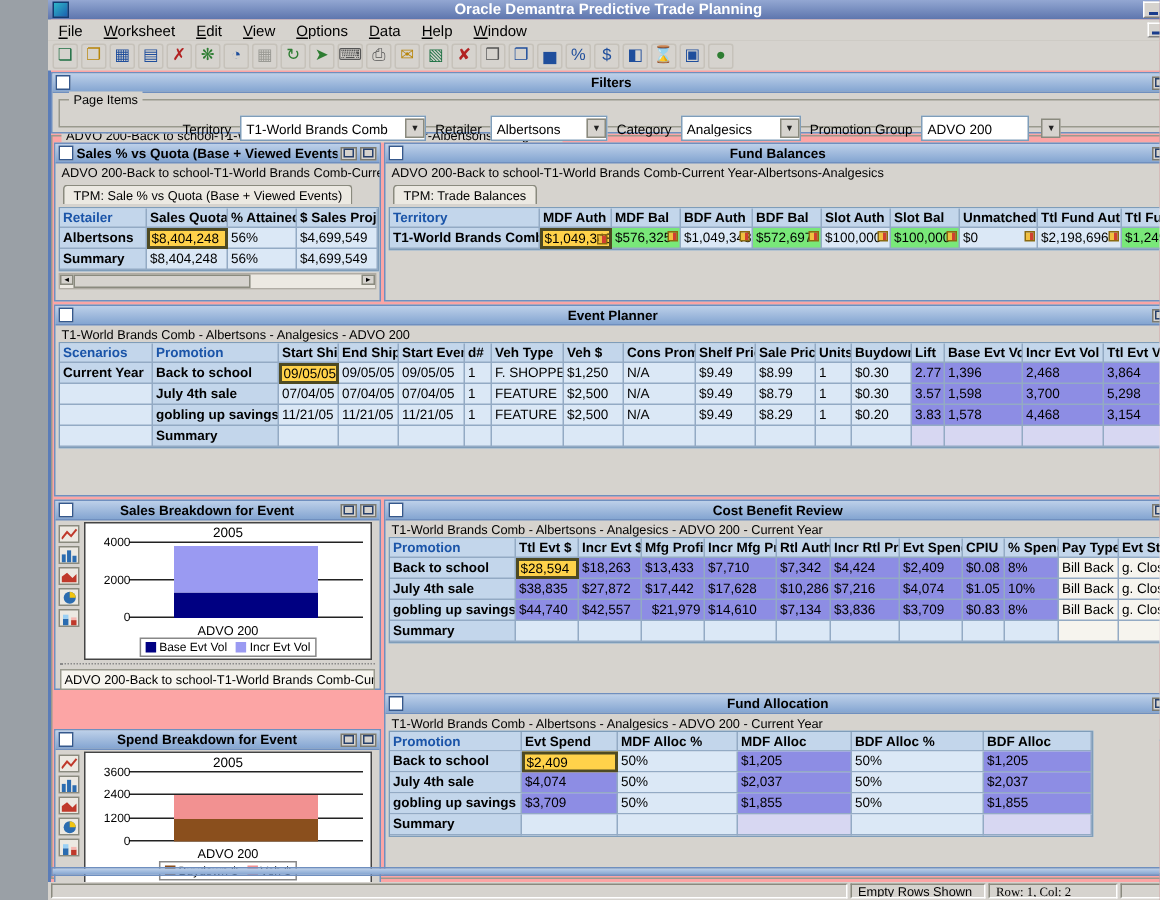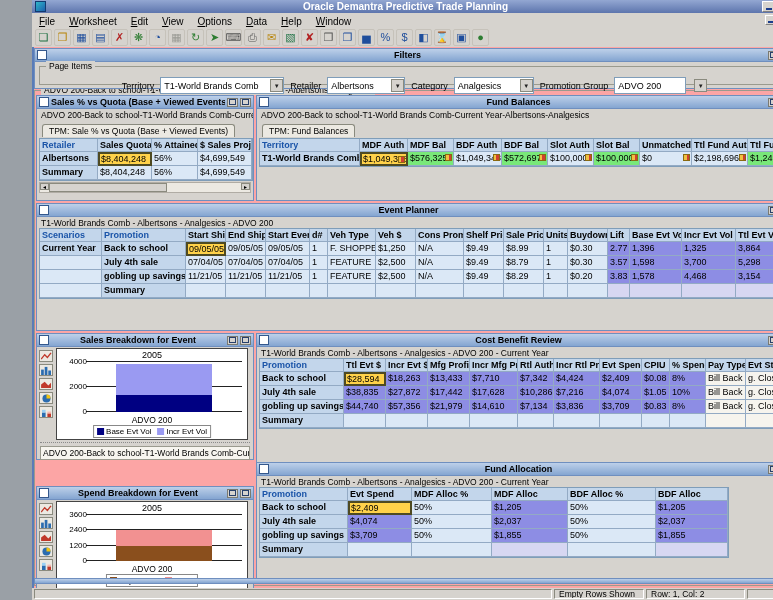--- a/index.html
+++ b/index.html
@@ -108,21 +108,21 @@
   .vthumb{height:46px;background:#d6d3ce;border:1px solid #8a8a7e;}
   .bottom-strip{position:absolute;left:2px;top:578px;width:761px;height:6px;
     background:linear-gradient(180deg,#bdd0e9,#84a5d1);border:1px solid #6f8fbf;box-sizing:border-box;z-index:2;}
 
   
   .statusbar{position:absolute;left:0;top:588px;width:773px;height:12px;background:#d6d3ce;display:flex;gap:2px;
     padding:1px 2px;box-sizing:border-box;z-index:5;}
   .sb-seg{border:1px solid;border-color:#8a8a7e #fff #fff #8a8a7e;font-size:8.5px;line-height:9px;padding:0 4px;
     white-space:nowrap;overflow:hidden;box-sizing:border-box;}
   .sb-long{flex:1;}
-  .sb-mid{width:90px;} .sb-rc{width:99px;} .sb-sm{width:28px;}
+  .sb-mid{width:90px;} .sb-rc{width:86px;font-family:Liberation Serif, serif;} .sb-sm{width:28px;}
   .sb-ic{width:26px;display:flex;align-items:center;justify-content:center;}
   .net-icon{width:9px;height:7px;background:#3a7ec2;border:1px solid #1a4c82;}
 </style>
 </head>
 <body>
 
 <div class="screen">
   <div class="edge edge-l"></div>
   <div class="edge edge-r"></div>
 
@@ -315,21 +315,21 @@
       <span class="picon"></span>
       <span class="ptitle">Fund Balances</span>
       <button class="pbtn">
           <i></i>
         </button>
       <button class="pbtn">
           <i></i>
         </button>
     </div>
     <div class="caption">ADVO 200-Back to school-T1-World Brands Comb-Current Year-Albertsons-Analgesics</div>
-    <div class="tab">TPM: Fund Balances</div>
+    <div class="tab">TPM: Trade Balances</div>
     <div class="tbl"><div class="tr">
           <div class="th bluehead" style="width: 100px;">Territory</div>
           <div class="th" style="width: 48px;">MDF Auth</div>
           <div class="th" style="width: 46px;">MDF Bal</div>
           <div class="th" style="width: 48px;">BDF Auth</div>
           <div class="th" style="width: 46px;">BDF Bal</div>
           <div class="th" style="width: 46px;">Slot Auth</div>
           <div class="th" style="width: 46px;">Slot Bal</div>
           <div class="th" style="width: 52px;">Unmatched $</div>
           <div class="th" style="width: 56px;">Ttl Fund Auth</div>
@@ -387,21 +387,21 @@
           <div class="td b" style="width: 18px;"><span>1</span></div>
           <div class="td b" style="width: 48px;"><span>F. SHOPPER</span></div>
           <div class="td b" style="width: 40px;"><span>$1,250</span></div>
           <div class="td b" style="width: 48px;"><span>N/A</span></div>
           <div class="td b" style="width: 40px;"><span>$9.49</span></div>
           <div class="td b" style="width: 40px;"><span>$8.99</span></div>
           <div class="td b" style="width: 24px;"><span>1</span></div>
           <div class="td b" style="width: 40px;"><span>$0.30</span></div>
           <div class="td p" style="width: 22px;"><span>2.77</span></div>
           <div class="td p" style="width: 52px;"><span>1,396</span></div>
-          <div class="td p" style="width: 54px;"><span>1,325</span></div>
+          <div class="td p" style="width: 54px;"><span>2,468</span></div>
           <div class="td p" style="width: 55px;"><span>3,864</span></div>
         </div><div class="tr">
           <div class="td b" style="width: 62px;"><span></span></div>
           <div class="td h" style="width: 84px;"><span>July 4th sale</span></div>
           <div class="td b" style="width: 40px;"><span>07/04/05</span></div>
           <div class="td b" style="width: 40px;"><span>07/04/05</span></div>
           <div class="td b" style="width: 44px;"><span>07/04/05</span></div>
           <div class="td b" style="width: 18px;"><span>1</span></div>
           <div class="td b" style="width: 48px;"><span>FEATURE</span></div>
           <div class="td b" style="width: 40px;"><span>$2,500</span></div>
@@ -574,22 +574,22 @@
           <div class="td p" style="width: 36px;"><span>$10,286</span></div>
           <div class="td p" style="width: 46px;"><span>$7,216</span></div>
           <div class="td p" style="width: 42px;"><span>$4,074</span></div>
           <div class="td p" style="width: 28px;"><span>$1.05</span></div>
           <div class="td p" style="width: 36px;"><span>10%</span></div>
           <div class="td w" style="width: 40px;"><span>Bill Back</span></div>
           <div class="td w" style="width: 46px;"><span>g. Closed</span></div>
         </div><div class="tr">
           <div class="td h" style="width: 84px;"><span>gobling up savings</span></div>
           <div class="td p" style="width: 42px;"><span>$44,740</span></div>
-          <div class="td p" style="width: 42px;"><span>$57,356</span></div>
-          <div class="td p" style="width: 42px;"><span>$21,979</span></div>
+          <div class="td p" style="width: 42px;"><span>$42,557</span></div>
+          <div class="td p" style="width: 42px; text-align: right;"><span>$21,979</span></div>
           <div class="td p" style="width: 48px;"><span>$14,610</span></div>
           <div class="td p" style="width: 36px;"><span>$7,134</span></div>
           <div class="td p" style="width: 46px;"><span>$3,836</span></div>
           <div class="td p" style="width: 42px;"><span>$3,709</span></div>
           <div class="td p" style="width: 28px;"><span>$0.83</span></div>
           <div class="td p" style="width: 36px;"><span>8%</span></div>
           <div class="td w" style="width: 40px;"><span>Bill Back</span></div>
           <div class="td w" style="width: 46px;"><span>g. Closed</span></div>
         </div><div class="tr">
           <div class="td h" style="width: 84px;"><span>Summary</span></div>

